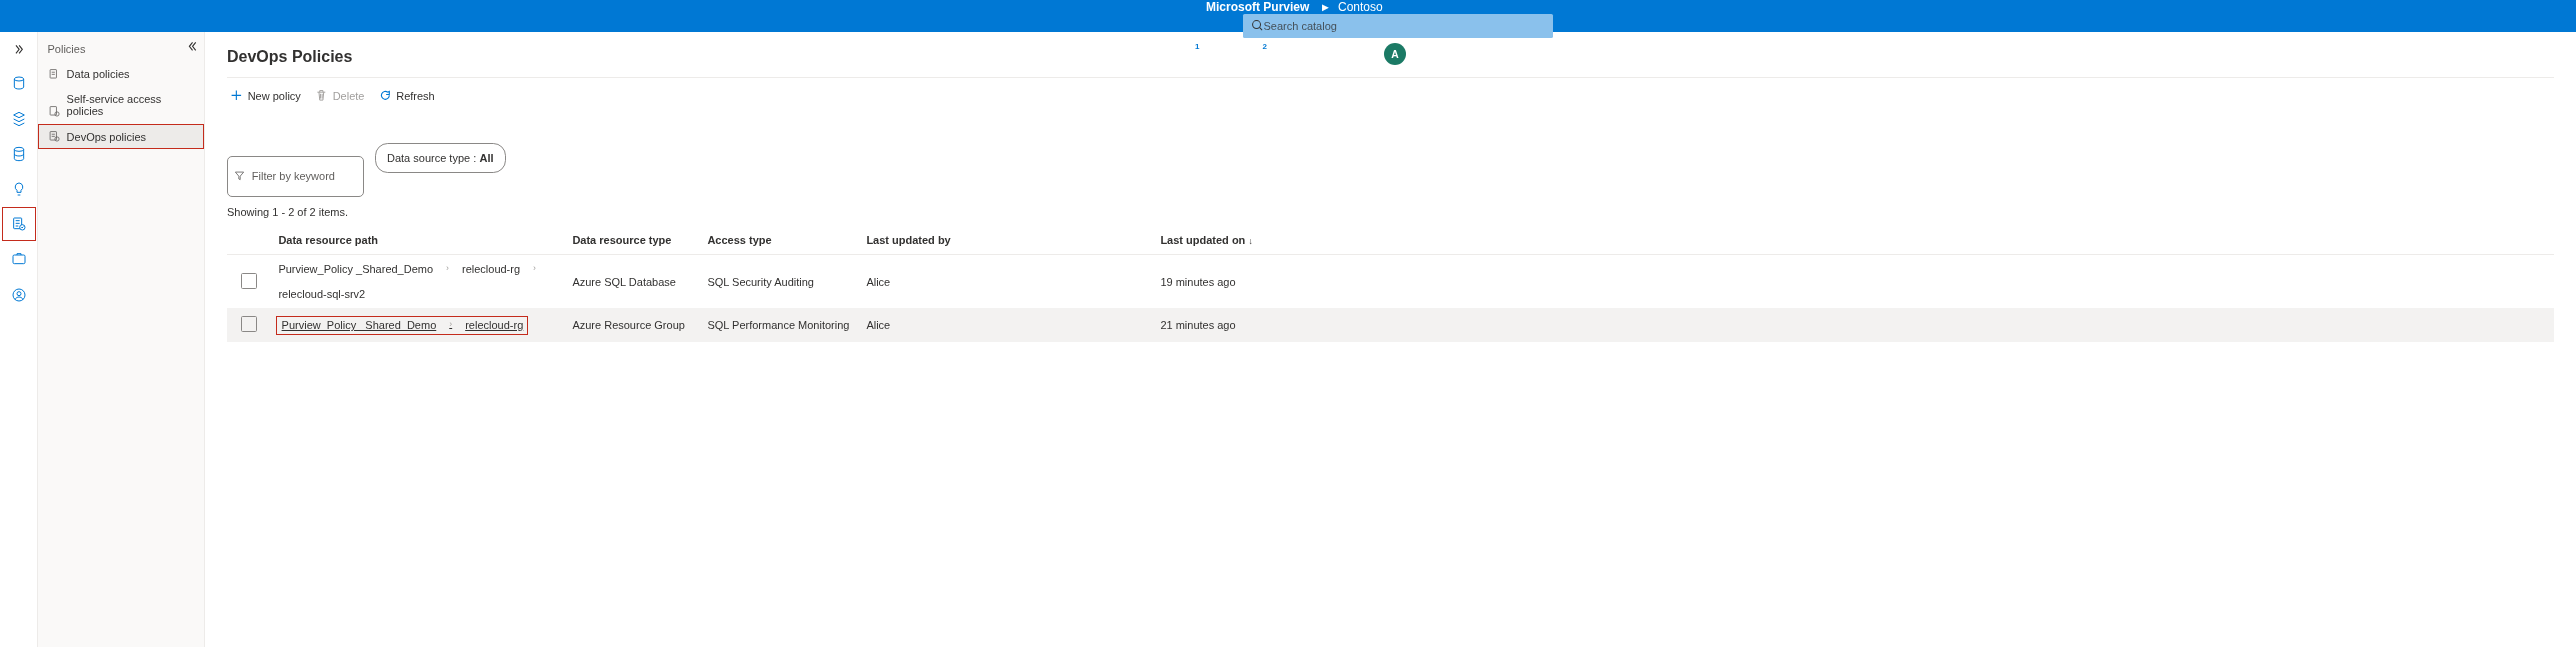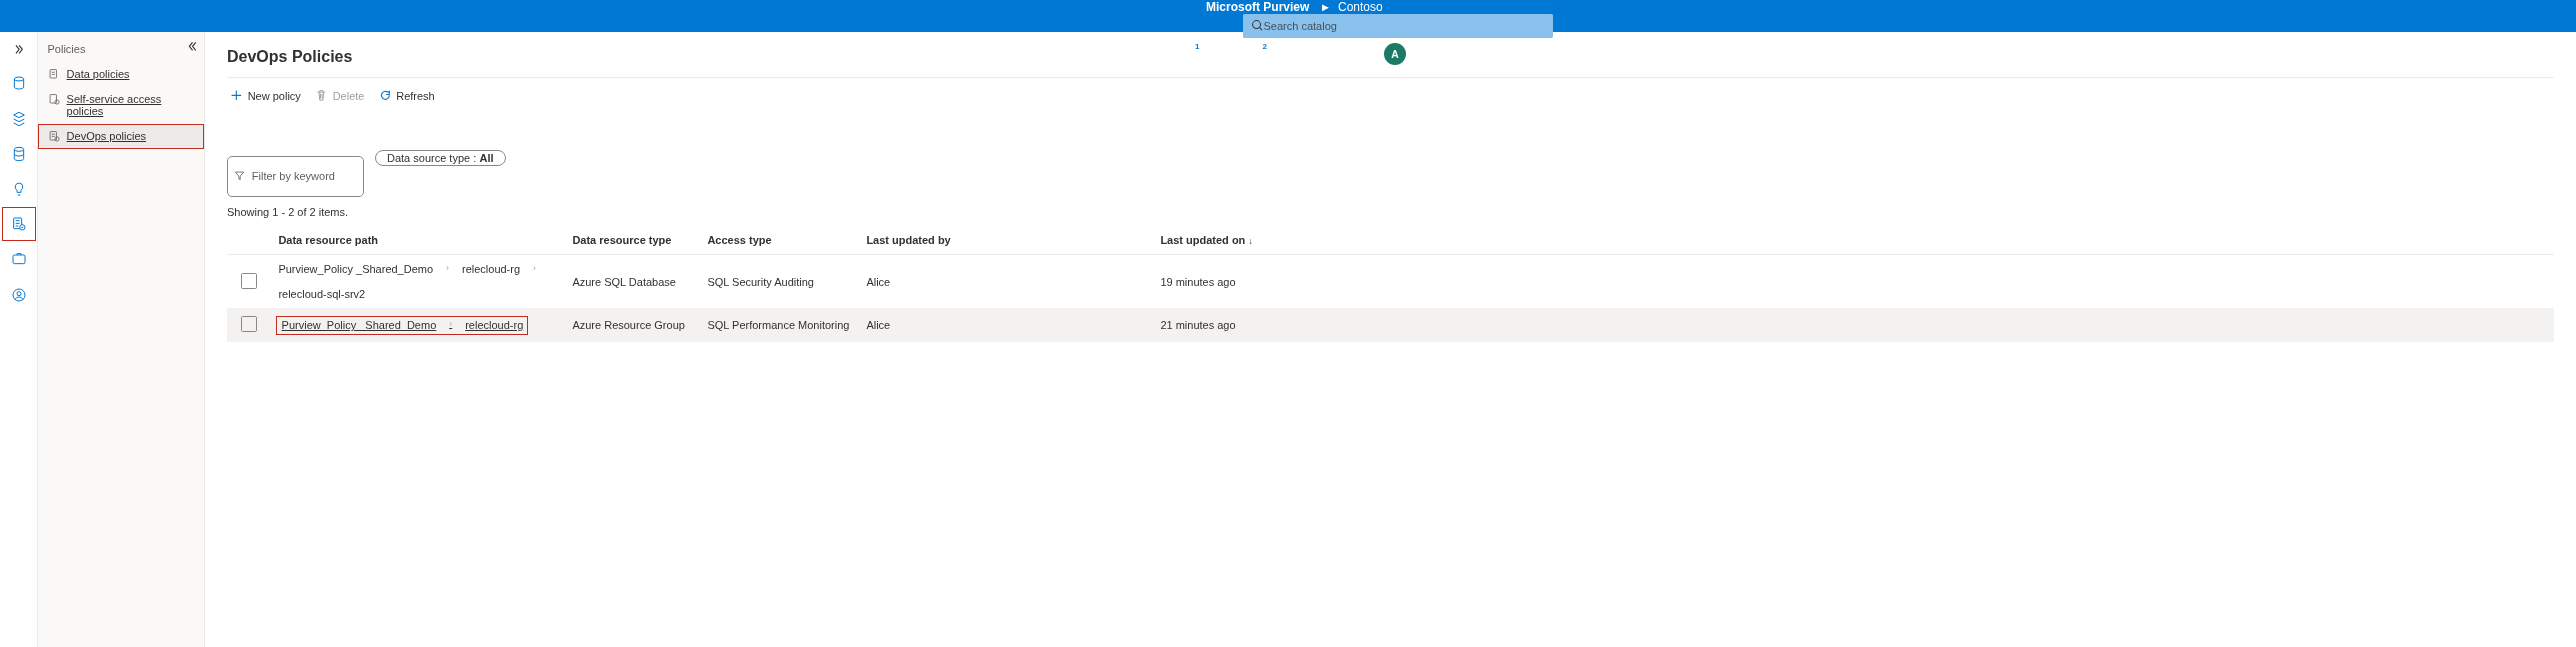--- a/index.html
+++ b/index.html
@@ -29,42 +29,42 @@
     .icon-rail { width: 38px; background: #fff; border-right: 0.8px solid #edebe9; display: flex; flex-direction: column; align-items: center; padding-top: 3.2px; }
     .rail-expand { width: 38px; height: 29px; display: flex; align-items: center; justify-content: center; cursor: pointer; color: #323130; }
     .rail-btn { width: 32px; height: 32px; display: flex; align-items: center; justify-content: center; cursor: pointer; margin-top: 3.2px; position: relative; border-radius: 0; }
     .rail-btn svg { fill: #0078d4; }
     .rail-btn.selected { outline: 1.6px solid #c42b1c; outline-offset: 0px; }
 
     
     .side-panel { width: 167px; background: #faf9f8; border-right: 0.8px solid #edebe9; position: relative; }
     .side-collapse { position: absolute; right: 4.8px; top: 8px; cursor: pointer; color: #323130; }
     .panel-title { font-size: 11px; color: #605e5c; padding: 11px 9.5px 6.4px; }
-    .panel-item { display: flex; align-items: flex-start; gap: 6.4px; padding: 6.4px 9.5px; cursor: pointer; color: #323130; font-size: 11px; text-decoration: underline; }
+    .panel-item { display: flex; align-items: flex-end; gap: 6.4px; padding: 6.4px 9.5px; cursor: pointer; color: #323130; font-size: 11px; }
     .panel-item.selected { background: #edebe9; outline: 1.6px solid #c42b1c; outline-offset: -1.6px; }
     .panel-item svg { fill: #605e5c; flex-shrink: 0; }
 
     
     .main { flex: 1; padding: 16px 22px; overflow: auto; }
     .page-title { font-size: 16px; font-weight: 600; margin-bottom: 11px; }
     .divider { height: 0.8px; background: #edebe9; margin-bottom: 6.4px; }
 
     .cmdbar { display: flex; align-items: center; gap: 14.3px; padding: 4.8px 0 8px 3.2px; }
     .cmd { display: flex; align-items: center; gap: 4.8px; font-size: 11px; cursor: pointer; color: #323130; }
     .cmd.primary-icon svg { stroke: #0078d4; }
     .cmd.primary-icon .icon { color: #0078d4; }
     .cmd.disabled { color: #a19f9d; cursor: default; }
     .cmd.disabled svg { fill: #a19f9d; }
     .cmd.refresh-icon svg { fill: none; stroke: #0078d4; }
 
     .filter-row { display: flex; align-items: center; gap: 11px; margin: 8px 0 9.5px; }
     .filter-input { display: flex; align-items: center; gap: 6.4px; border: 0.8px solid #8a8886; border-radius: 5px; height: 41px; width: 137px; padding: 0 6.4px; margin-top: 36px; }
     .filter-input input { border: none; outline: none; width: 100%; font-size: 11px; }
     .filter-input input::placeholder { color: #605e5c; }
-    .pill { border: 0.8px solid #8a8886; border-radius: 12.7px; height: 16px; padding: 0 11px; display: flex; align-items: center; font-size: 11px; cursor: pointer; }
+    .pill { border: 0.8px solid #8a8886; border-radius: 12.7px; height: 30px; padding: 0 11px; display: flex; align-items: center; font-size: 11px; cursor: pointer; }
     .pill .strong { font-weight: 600; margin-left: 3.2px; }
 
     .count-line { font-size: 11px; color: #323130; margin-bottom: 8px; }
 
     
     table { border-collapse: collapse; width: 100%; table-layout: fixed; }
     th, td { text-align: left; padding: 8px 6.4px; font-size: 11px; vertical-align: middle; }
     thead th { font-weight: 600; border-bottom: 0.8px solid #edebe9; color: #323130; }
     tbody tr.hl { background: #f3f2f1; }
     .chk { width: 16px; height: 16px; border: 0.8px solid #8a8886; border-radius: 1.6px; display: inline-block; }

